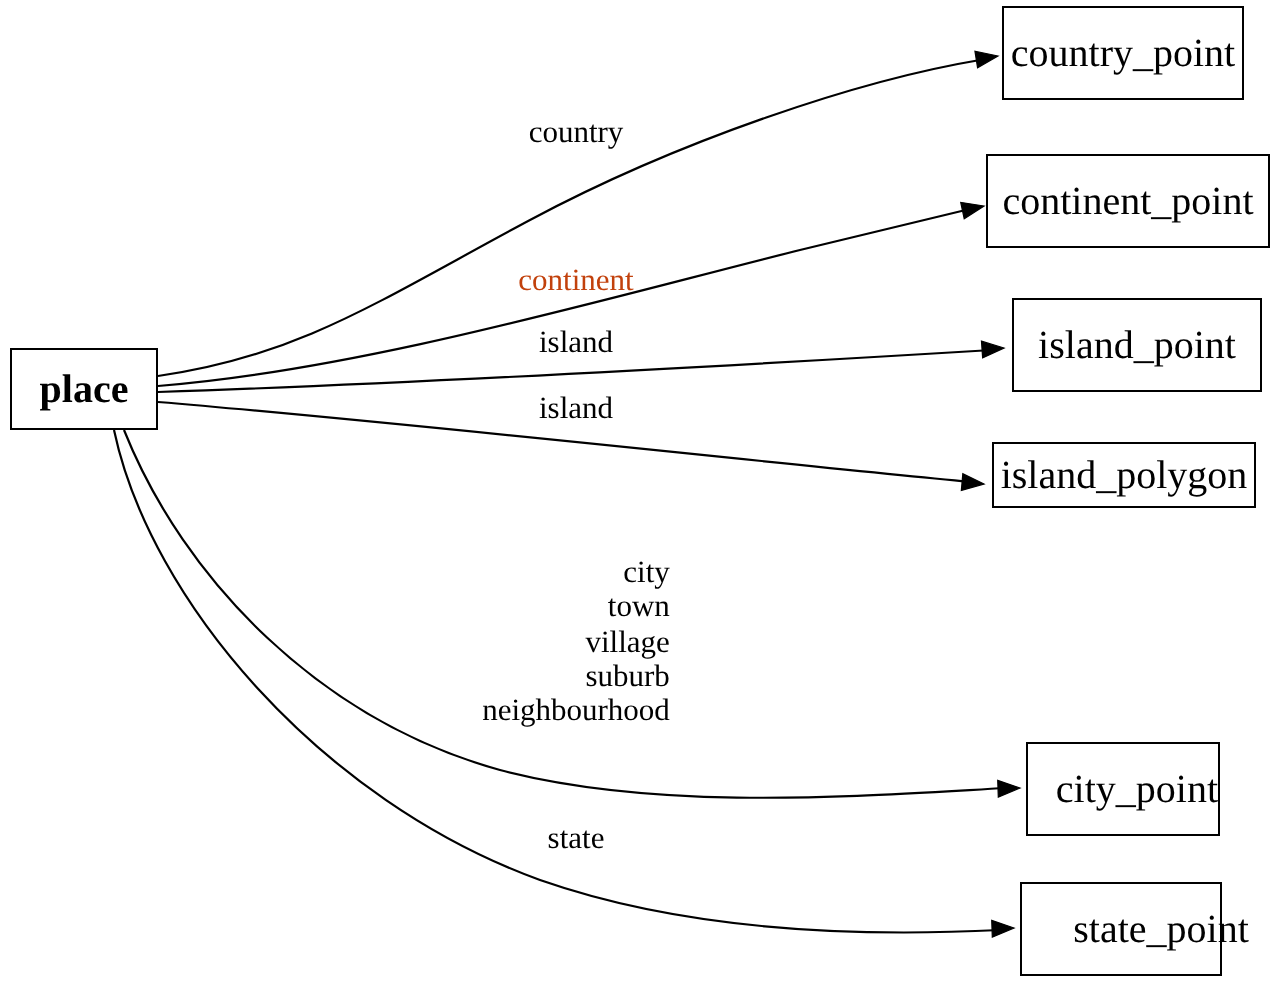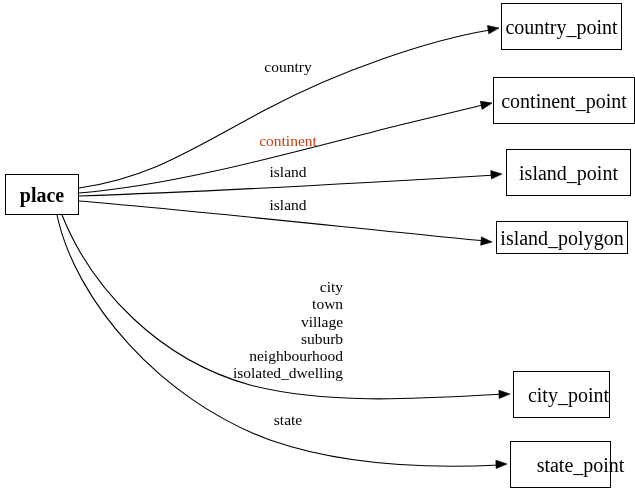--- a/index.html
+++ b/index.html
@@ -91,21 +91,20 @@
     </div>
     <div class="edge-label" style="left: 288px; top: 196px; color: rgb(0, 0, 0);">
       <span>island</span>
     </div>
     <div class="edge-label multi" style="left: 288px; top: 233px; color: rgb(0, 0, 0);">
       <span>city</span>
       <span>town</span>
       <span>village</span>
       <span>suburb</span>
       <span>neighbourhood</span>
-      <span>isolated_dwelling</span>
     </div>
     <div class="edge-label" style="left: 288px; top: 411px; color: rgb(0, 0, 0);">
       <span>state</span>
     </div>
     <div class="node" style="left: 5px; top: 174px; width: 74px; height: 41px; border-color: rgb(0, 0, 0); font-weight: bold;">
       <span>place</span>
     </div>
     <div class="node" style="left: 501px; top: 3px; width: 121px; height: 47px; border-color: rgb(0, 0, 0);">
       <span>country_point</span>
     </div>

